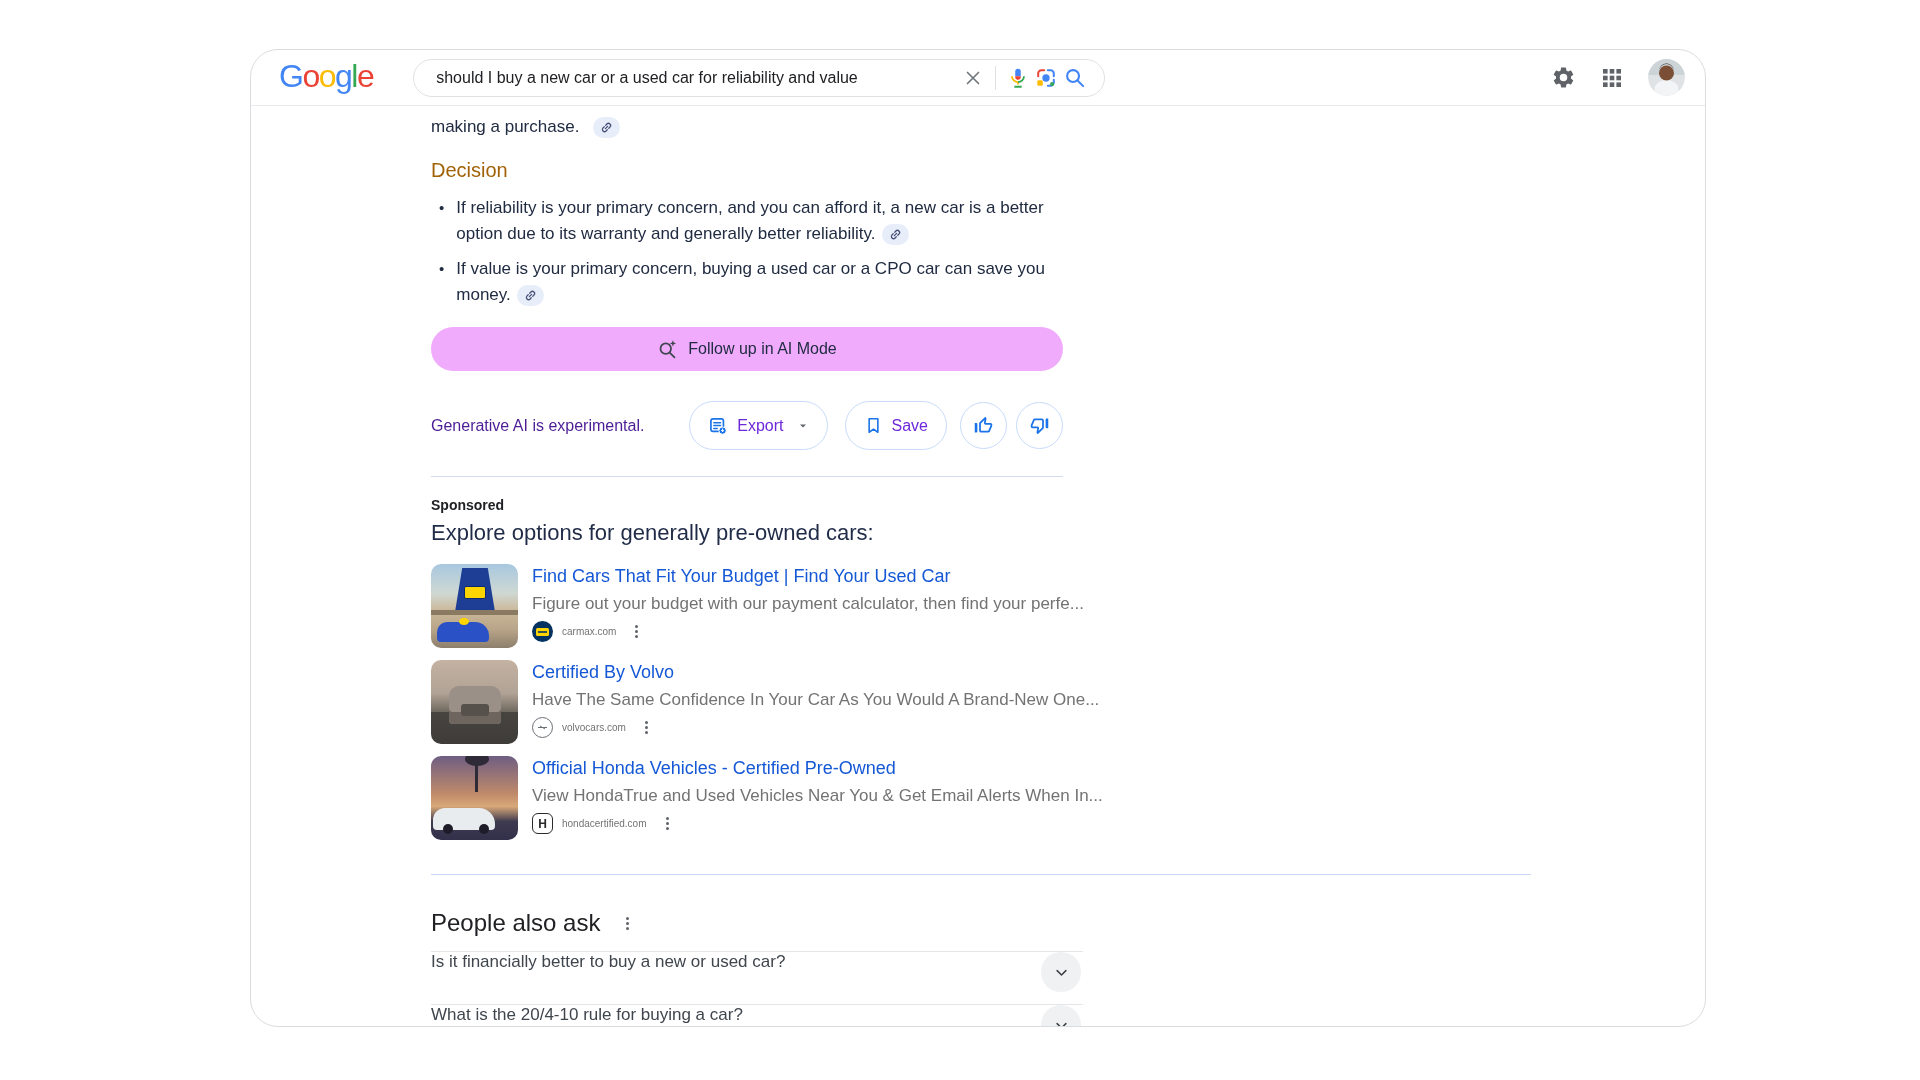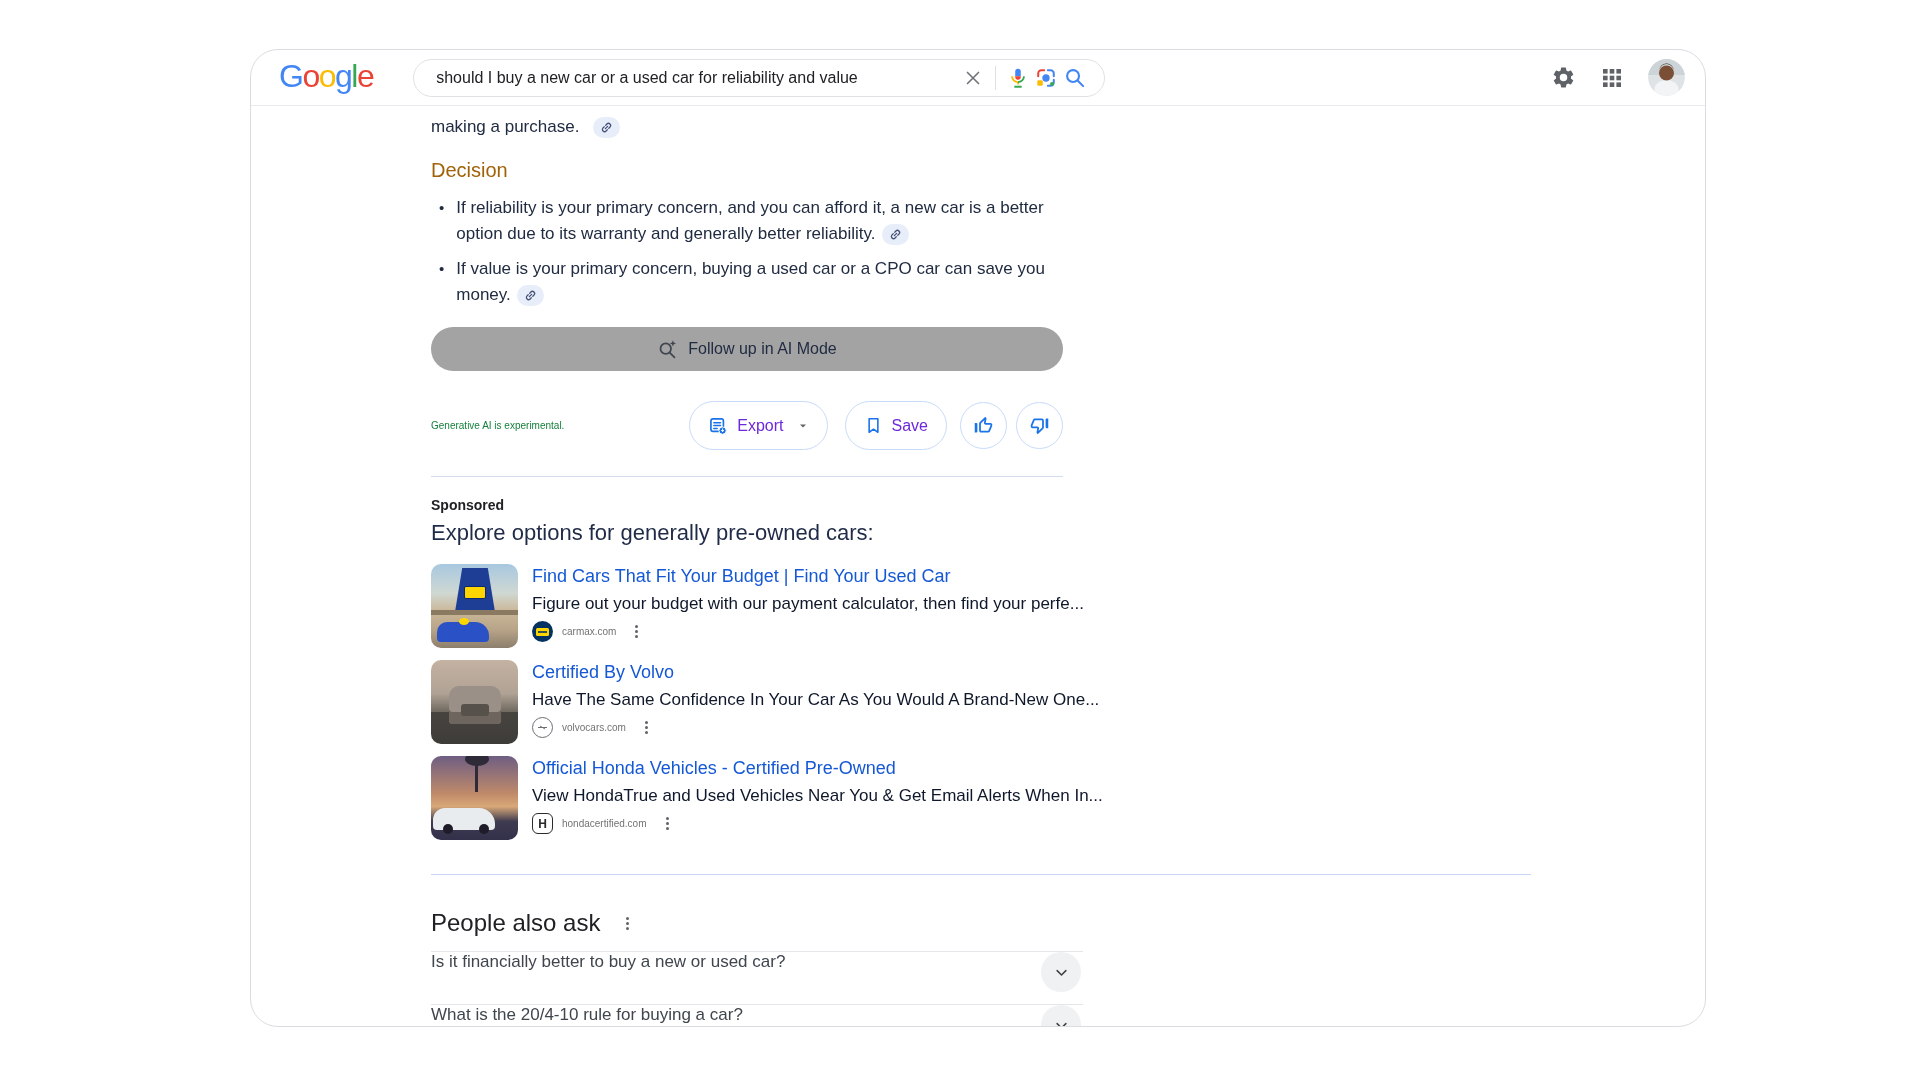--- a/index.html
+++ b/index.html
@@ -26,43 +26,43 @@
   .ai-text { color:#212c42; font-size:17px; line-height:26px; }
 
   .intro-row { margin-top:8px; display:flex; align-items:center; gap:8px; }
   .chip { display:inline-flex; align-items:center; justify-content:center; width:27px; height:21px;
           background:#e8edfa; border-radius:11px; cursor:pointer; vertical-align:middle; margin-left:6px; }
   .decision { margin-top:19px; font-size:20px; font-weight:500; color:#a16207; }
   .bullets { margin-top:13px; width:632px; }
   .bullet-row { display:flex; gap:12px; margin-bottom:9px; }
   .bullet-dot { color:#212c42; font-size:15px; line-height:26px; flex:none; padding-left:8px; }
 
-  .followup { margin-top:19px; width:632px; height:44px; background:#a3a3a3; border:none; border-radius:22px;
+  .followup { margin-top:19px; width:632px; height:44px; background:#f0abfc; border:none; border-radius:22px;
               display:flex; align-items:center; justify-content:center; gap:10px; cursor:pointer;
               font-family:inherit; font-size:16px; font-weight:500; color:#212c42; }
 
   .actions { margin-top:30px; width:632px; height:49px; display:flex; align-items:center; }
-  .disclaimer { font-size:10px; color:#15803d; }
+  .disclaimer { font-size:16px; color:#4c1d95; }
   .pill-btn { height:49px; border:1px solid #c8dbfa; background:#fff; border-radius:25px; display:flex;
               align-items:center; gap:9px; padding:0 18px; cursor:pointer; font-family:inherit;
               font-size:16px; font-weight:500; color:#6d28d9; }
   .circle-btn { width:47px; height:47px; border:1px solid #c8dbfa; background:#fff; border-radius:50%;
                 display:flex; align-items:center; justify-content:center; cursor:pointer; }
 
   .section-div { margin-top:26px; width:632px; height:1px; background:#d4ddf0; }
 
   
   .sponsored-label { margin-top:20px; font-size:14px; font-weight:700; color:#202124; }
   .sponsored-heading { margin-top:7px; font-size:22px; font-weight:400; color:#1f2b47; }
   .ads { margin-top:18px; }
   .ad-row { display:flex; gap:14px; margin-bottom:12px; }
   .ad-thumb { width:87px; height:84px; border-radius:10px; flex:none; position:relative; overflow:hidden; cursor:pointer; }
   .ad-body { padding-top:2px; }
   .ad-title { font-size:18px; color:#1558d6; cursor:pointer; white-space:nowrap; }
-  .ad-desc { margin-top:7px; font-size:17px; color:#0f172a; white-space:nowrap; }
+  .ad-desc { margin-top:7px; font-size:17px; color:#737373; white-space:nowrap; }
   .ad-meta { margin-top:7px; display:flex; align-items:center; gap:9px; }
   .favicon { width:21px; height:21px; border-radius:50%; display:flex; align-items:center; justify-content:center; flex:none; }
   .ad-domain { font-size:10px; color:#737373; }
   .dots3 { display:flex; flex-direction:column; gap:2px; padding:4px 6px; cursor:pointer; margin-left:4px; }
   .dots3 i { width:3px; height:3px; border-radius:50%; background:#5f6368; }
 
   .wide-div { margin-top:34px; width:1100px; height:1px; background:#c9d6f6; }
 
   
   .paa-head { margin-top:34px; display:flex; align-items:center; gap:16px; }

